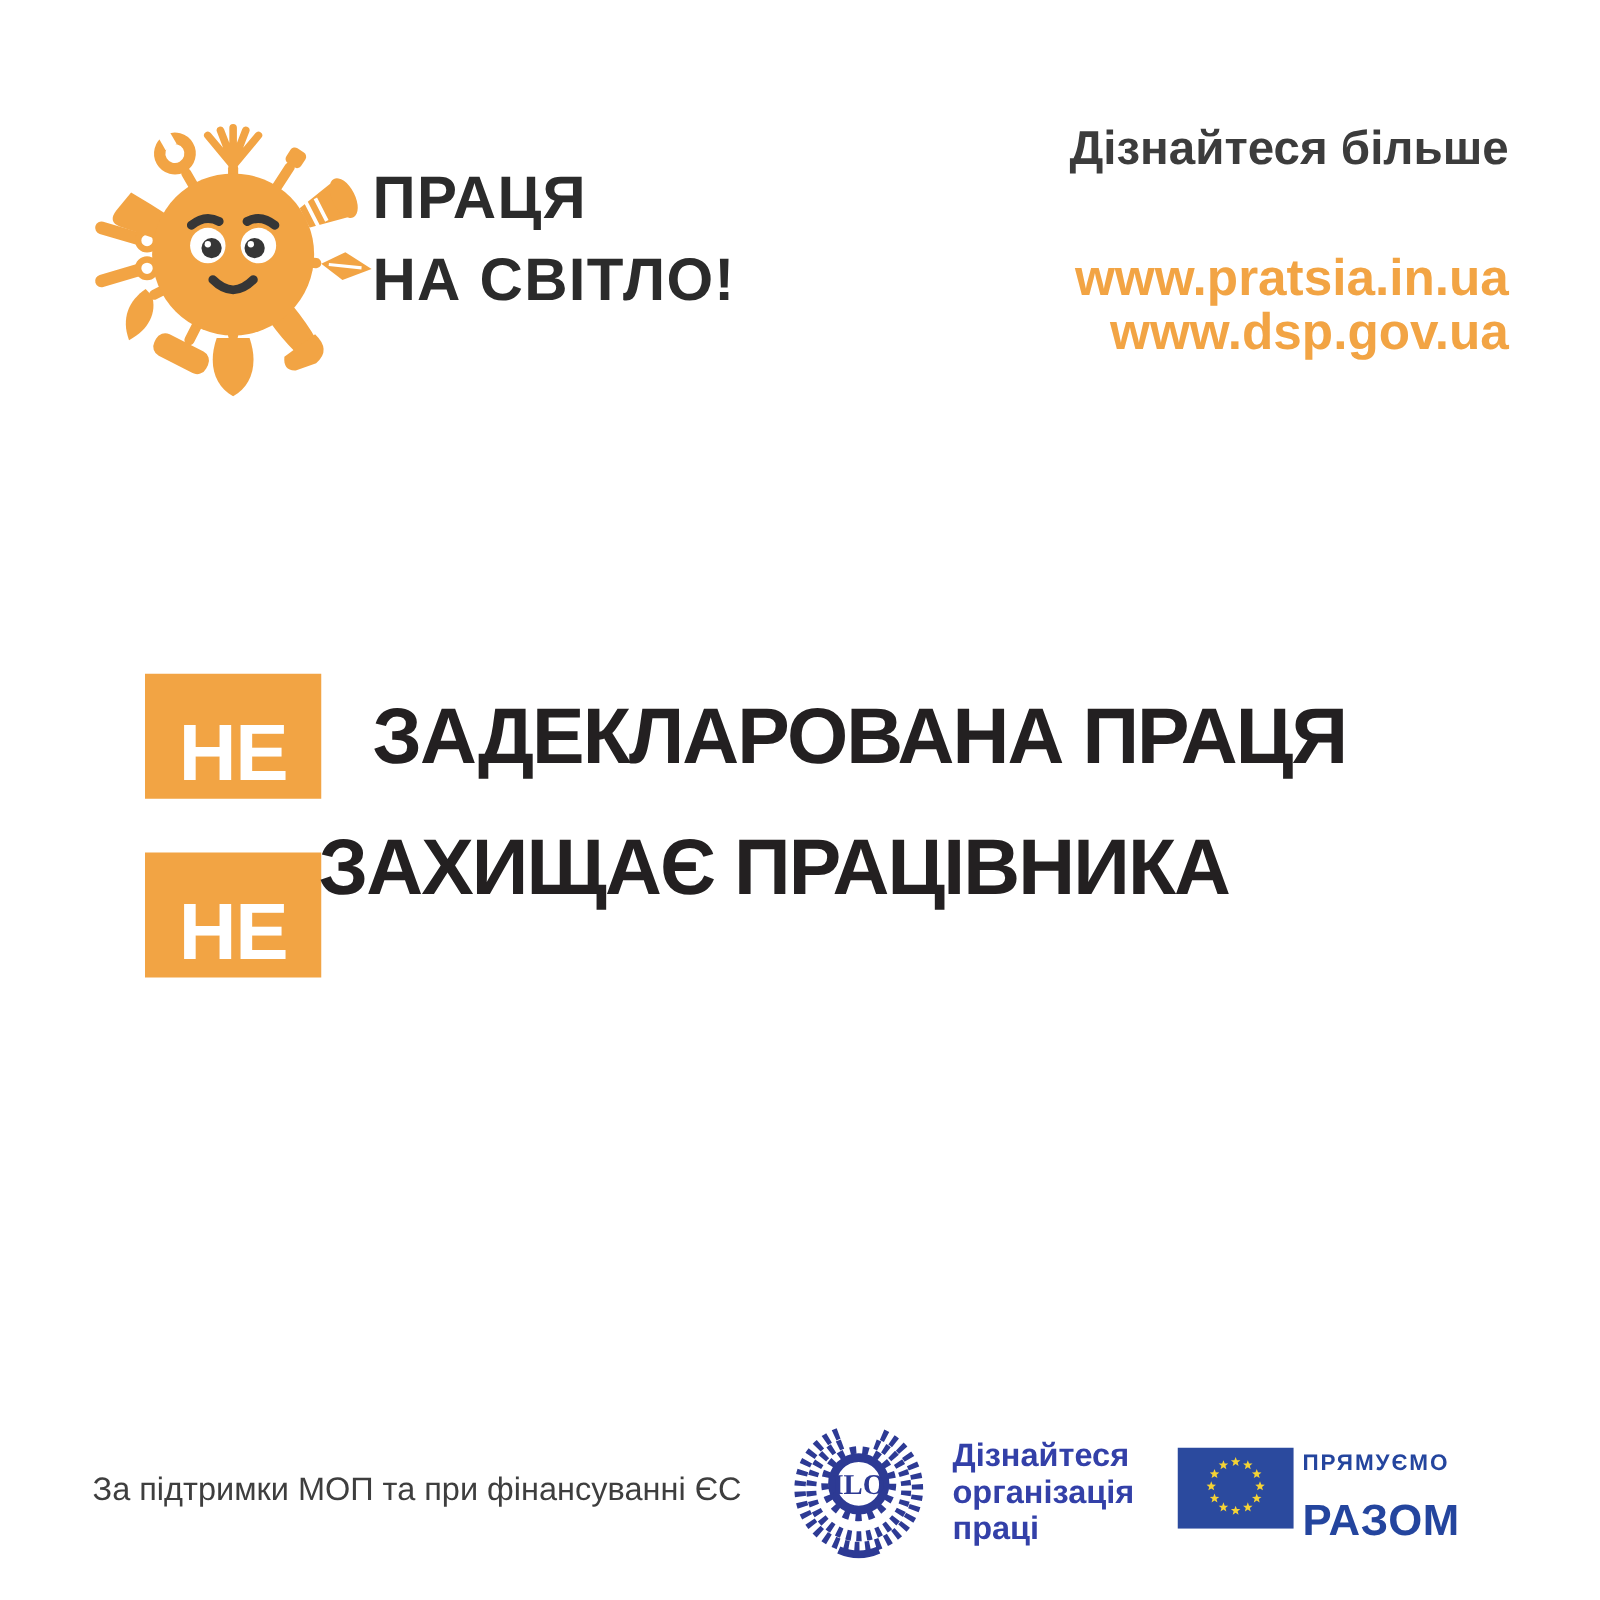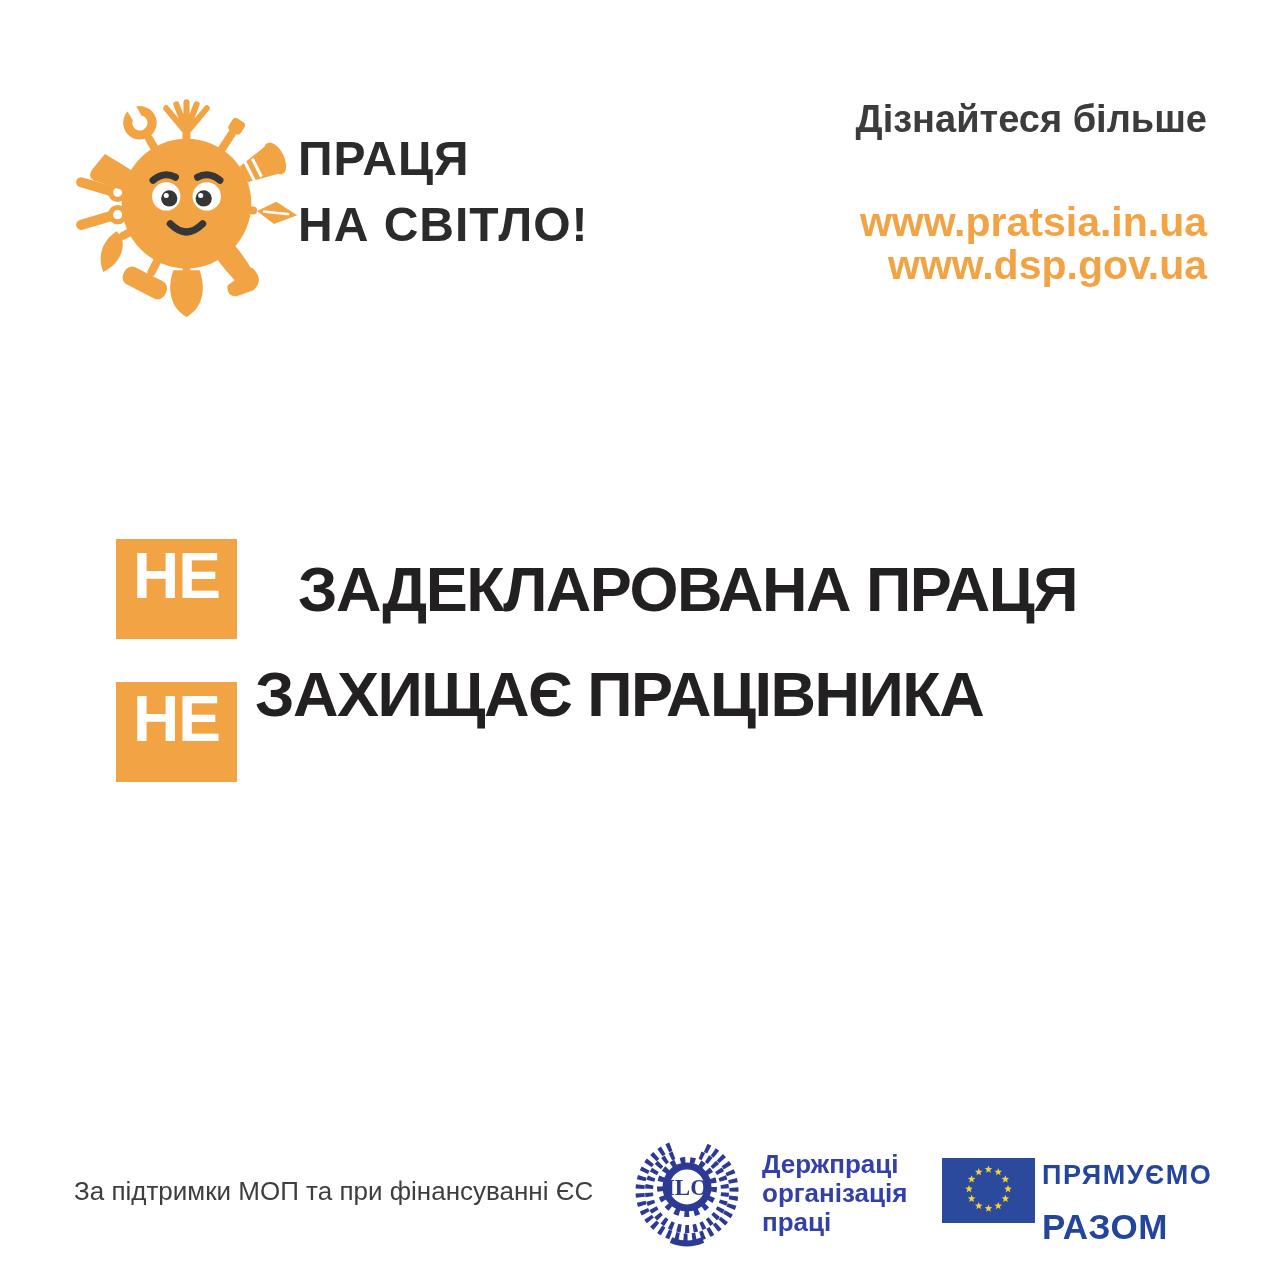--- a/index.html
+++ b/index.html
@@ -11,39 +11,39 @@
   .mascot{position:absolute;left:68px;top:82px;width:238px;height:238px;}
   .o-fill{fill:var(--orange,#F2A444);}
   .o-stroke{stroke:var(--orange,#F2A444);fill:none;}
   .slogan{position:absolute;left:298px;top:126px;color:var(--slogan_black,#2B2B2B);
     font-weight:700;font-size:48px;line-height:66px;letter-spacing:1px;white-space:nowrap;}
   .info{position:absolute;right:73px;top:96px;text-align:right;
     color:var(--info_gray,#3C3C3C);font-weight:700;font-size:38px;line-height:46px;white-space:nowrap;}
   .urls{position:absolute;right:73px;top:201px;text-align:right;line-height:43px;white-space:nowrap;}
   .url{display:block;color:var(--orange,#F2A444);font-weight:700;font-size:41px;text-decoration:none;}
   
-  .ne-box{position:absolute;left:116px;width:121px;height:100px;background:var(--orange,#F2A444);
-    display:flex;align-items:flex-start;justify-content:center;}
+  .ne-box{position:absolute;left:116px;width:141px;height:100px;background:var(--orange,#F2A444);
+    display:flex;align-items:flex-end;justify-content:center;}
   .ne-box span{color:#fff;font-weight:700;font-size:64px;letter-spacing:-1px;}
   .ne1{top:539px;}
   .ne2{top:682px;}
   .head{position:absolute;left:255px;color:var(--headline_black,#232021);
     font-weight:700;font-size:63px;letter-spacing:-1.5px;white-space:nowrap;}
   .head1{top:539px;height:100px;display:flex;align-items:center;margin-left:43px;}
   .head2{top:642px;line-height:86px;padding-top:9px;}
   
   .support{position:absolute;left:74px;top:1176px;font-size:26px;font-weight:400;
     color:var(--support_gray,#3E3E3E);white-space:nowrap;}
   .ilo-emblem{position:absolute;left:631px;top:1141px;width:112px;height:106px;}
   .b-stroke{stroke:var(--ilo_blue,#2D3A94);fill:none;}
   .ilo-name{position:absolute;left:762px;top:1150px;color:var(--ilo_text_blue,#3340A8);
     font-weight:700;font-size:26px;line-height:29px;white-space:nowrap;}
   .eu-flag{position:absolute;left:942px;top:1158px;width:93px;height:65px;}
   .partner{position:absolute;left:1042px;top:1160px;color:var(--partner_blue,#24459E);white-space:nowrap;}
-  .partner .p1{font-weight:700;font-size:27px;letter-spacing:1.5px;}
+  .partner .p1{font-weight:700;font-size:18px;letter-spacing:1.5px;}
   .partner .p2{font-weight:700;font-size:35px;letter-spacing:0.5px;margin-top:16px;}
 </style>
 </head>
 <body>
 
 <div class="poster">
 
   <svg class="mascot" viewBox="0 0 235 235" aria-hidden="true">
 
     <g transform="rotate(0 117 120)">
@@ -138,21 +138,21 @@
   <svg class="ilo-emblem" viewBox="0 0 112 106" aria-hidden="true">
     <path class="b-stroke" d="M39.9,5.8 A47,47 0 1 0 72.1,5.8" stroke-width="9" stroke-dasharray="4 4.5"></path>
     <path class="b-stroke" d="M43,14.3 A38,38 0 1 0 69,14.3" stroke-width="8" stroke-dasharray="4 4"></path>
     <path class="b-stroke" d="M40,99 Q56,106 72,99" stroke-width="6"></path>
     <circle class="b-stroke" cx="56" cy="46" r="27" stroke-width="6" stroke-dasharray="5 5"></circle>
     <circle class="b-stroke" cx="56" cy="46" r="21" stroke-width="7"></circle>
     <text x="56" y="54" text-anchor="middle" font-family="Liberation Serif, serif" font-size="23" font-weight="bold" fill="#2D3A94">ILO</text>
   </svg>
 
   <div class="ilo-name">
-    <div>Держпраці</div>
+    <div>Дізнайтеся</div>
     <div>організація</div>
     <div>праці</div>
   </div>
 
   <svg class="eu-flag" viewBox="0 0 93 65" aria-hidden="true">
     <defs>
       <path id="eustar" d="M0,-4 L1,-1.38 L3.8,-1.24 L1.62,0.53 L2.35,3.24 L0,1.7 L-2.35,3.24 L-1.62,0.53 L-3.8,-1.24 L-1,-1.38 Z" fill="#F5D335"></path>
     </defs>
     <rect width="93" height="65" fill="#2B4A9E"></rect>
     <use href="#eustar" x="46.5" y="11.5"></use>

